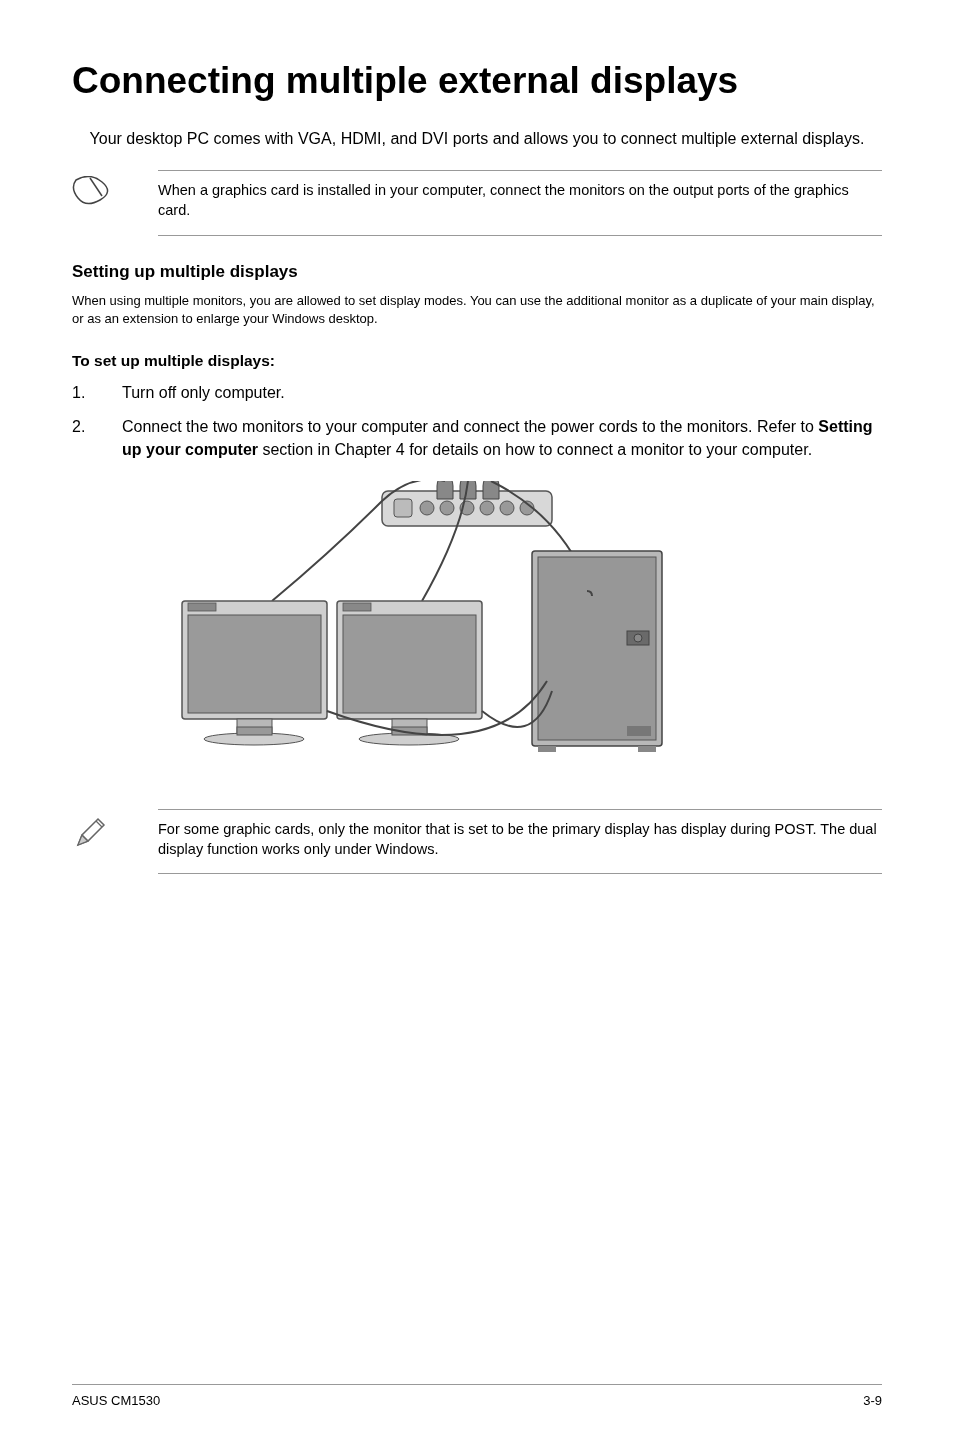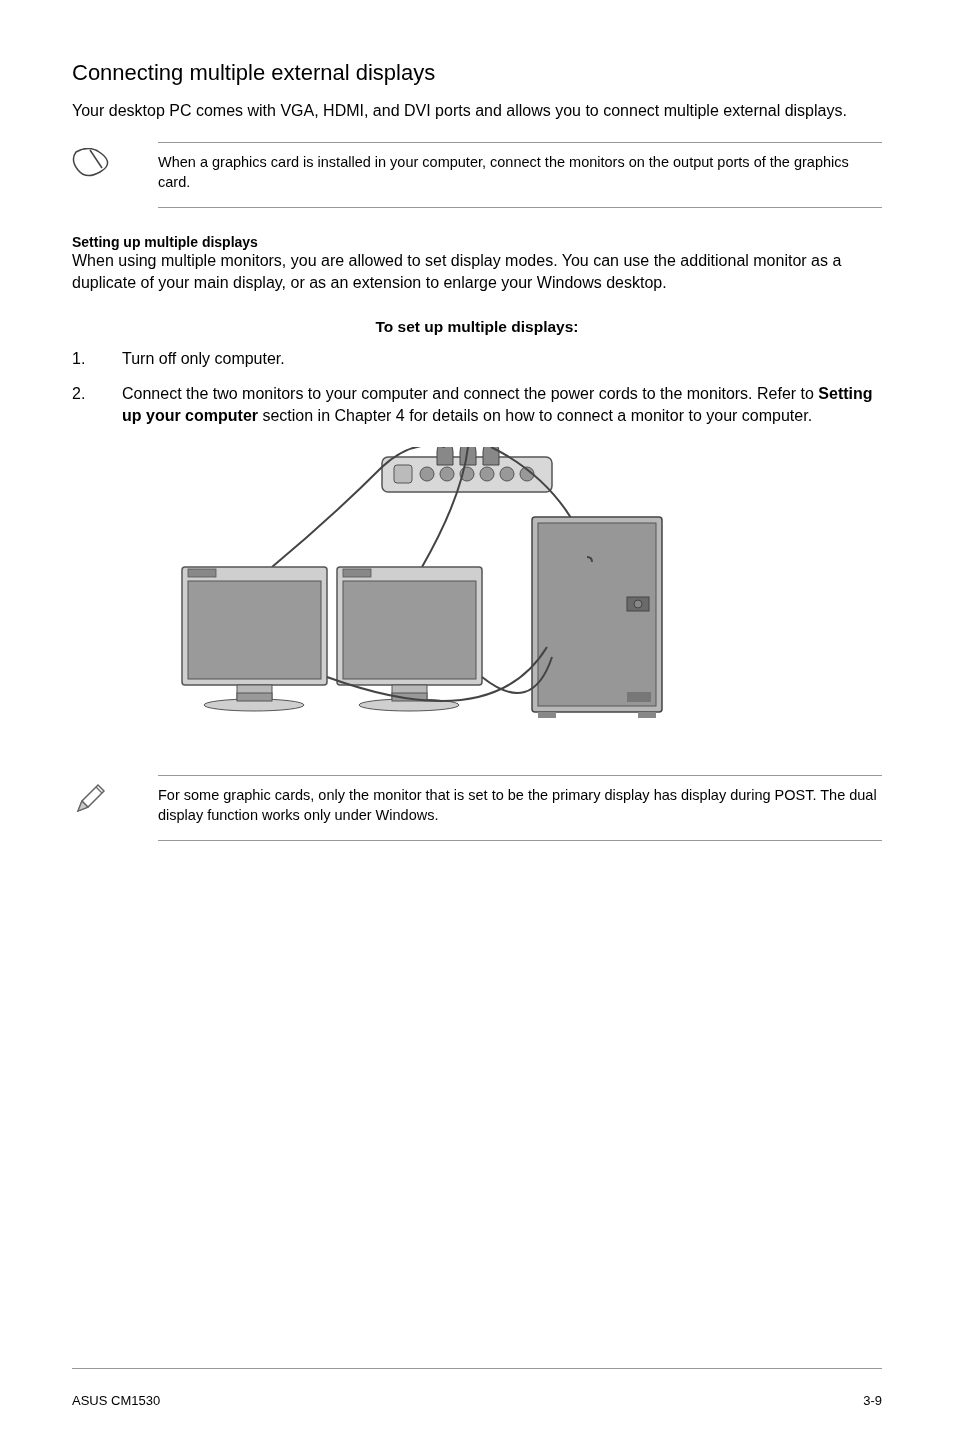--- a/index.html
+++ b/index.html
@@ -18,28 +18,29 @@
     .page {
       padding: 60px 72px 30px 72px;
       height: 100%;
       display: flex;
       flex-direction: column;
     }
     .content {
       flex: 1;
     }
     h1 {
-      font-size: 22px;
-      font-weight: normal;
-      margin-bottom: 14px;
+      font-size: 37px;
+      font-weight: bold;
+      margin-bottom: 26px;
     }
     .intro-para {
       font-size: 16px;
       line-height: 1.4;
       margin-bottom: 20px;
+      text-align: center;
     }
     .note-box {
       display: flex;
       align-items: flex-start;
       gap: 36px;
       margin-bottom: 26px;
     }
     .note-icon-col {
       width: 50px;
       flex-shrink: 0;
@@ -47,33 +48,33 @@
     }
     .note-text-col {
       flex: 1;
       border-top: 1px solid #999;
       border-bottom: 1px solid #999;
       padding: 10px 0 14px 0;
       font-size: 14.5px;
       line-height: 1.35;
     }
     h2 {
-      font-size: 14px;
-      font-weight: bold;
+      font-size: 17px;
+      font-weight: bold;
+      margin-bottom: 10px;
     }
     .section-para {
-      font-size: 16px;
+      font-size: 13px;
       line-height: 1.4;
       margin-bottom: 24px;
     }
     .subhead {
       font-size: 15.5px;
       font-weight: bold;
       margin-bottom: 12px;
-      text-align: center;
     }
     .step-row {
       display: flex;
       gap: 30px;
       font-size: 16px;
       line-height: 1.4;
       margin-bottom: 12px;
     }
     .step-num {
       width: 20px;
@@ -86,21 +87,21 @@
       font-weight: bold;
     }
     .illustration {
       margin: 20px 0 24px 80px;
     }
     .footer {
       display: flex;
       justify-content: space-between;
       font-size: 13px;
       border-top: 1px solid #999;
-      padding-top: 24px;
+      padding-top: 8px;
       margin-top: auto;
       gap: 16px;
     }
   </style>
 </head>
 <body>
 
 <div class="page">
   <div class="content">
     <h1>Connecting multiple external displays</h1>

